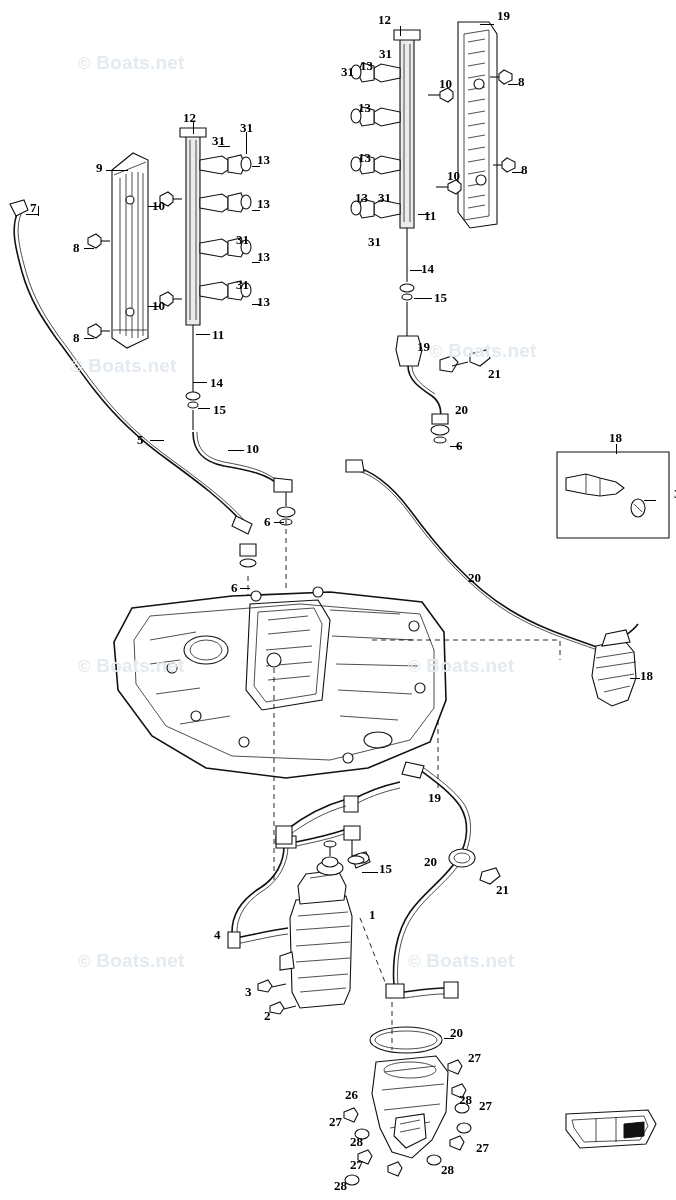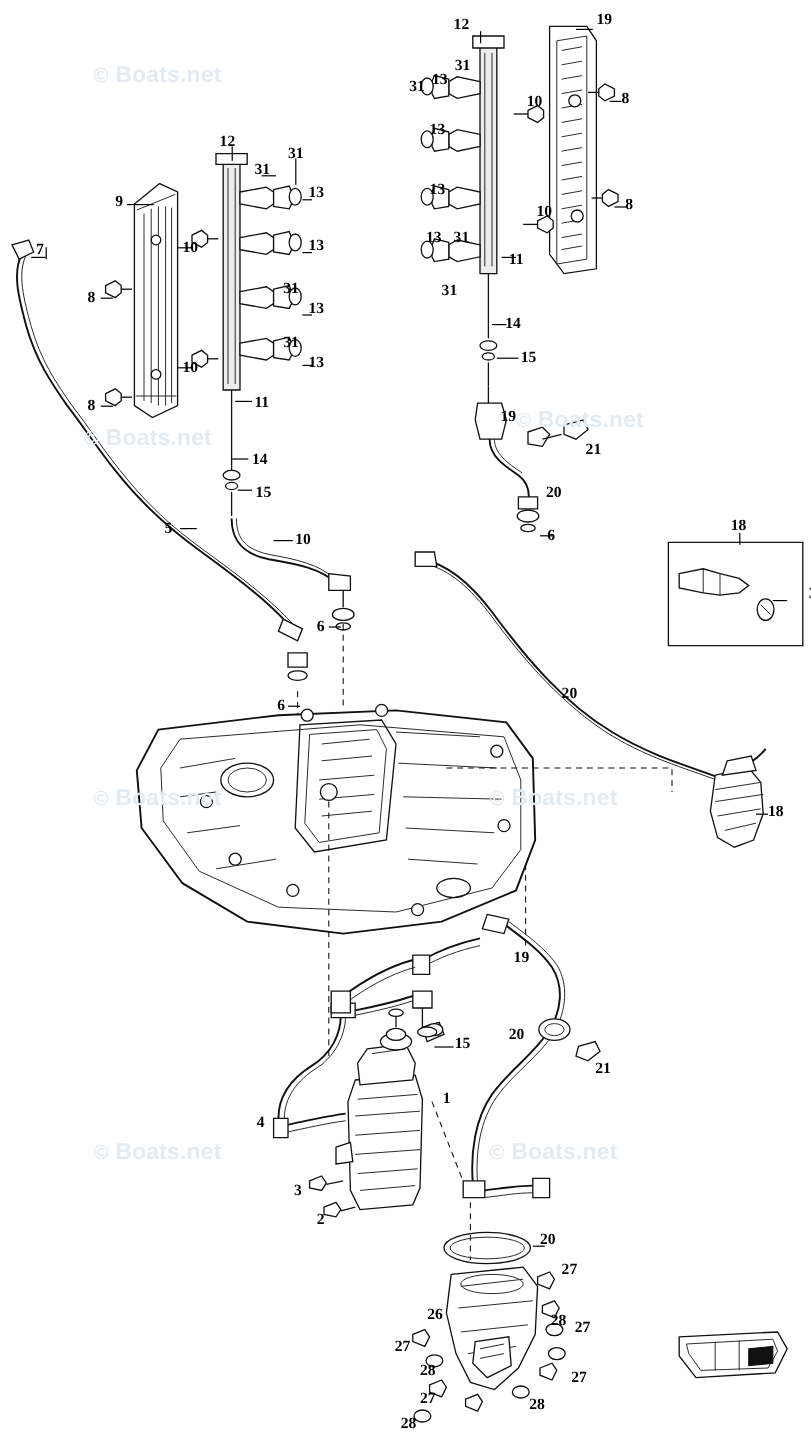--- a/index.html
+++ b/index.html
@@ -409,21 +409,21 @@
   <div class="lbl" style="left:640px;top:668px;">18</div>
   <div class="lbl" style="left:428px;top:790px;">19</div>
   <div class="lbl" style="left:379px;top:861px;">15</div>
   <div class="lbl" style="left:424px;top:854px;">20</div>
   <div class="lbl" style="left:496px;top:882px;">21</div>
   <div class="lbl" style="left:369px;top:907px;">1</div>
   <div class="lbl" style="left:214px;top:927px;">4</div>
   <div class="lbl" style="left:245px;top:984px;">3</div>
   <div class="lbl" style="left:264px;top:1008px;">2</div>
   <div class="lbl" style="left:450px;top:1025px;">20</div>
-  <div class="lbl" style="left:356px;top:1087px;">26</div>
+  <div class="lbl" style="left:345px;top:1087px;">26</div>
   <div class="lbl" style="left:468px;top:1050px;">27</div>
   <div class="lbl" style="left:459px;top:1092px;">28</div>
   <div class="lbl" style="left:479px;top:1098px;">27</div>
   <div class="lbl" style="left:476px;top:1140px;">27</div>
   <div class="lbl" style="left:329px;top:1114px;">27</div>
   <div class="lbl" style="left:350px;top:1134px;">28</div>
   <div class="lbl" style="left:350px;top:1157px;">27</div>
   <div class="lbl" style="left:334px;top:1178px;">28</div>
   <div class="lbl" style="left:441px;top:1162px;">28</div>
 

